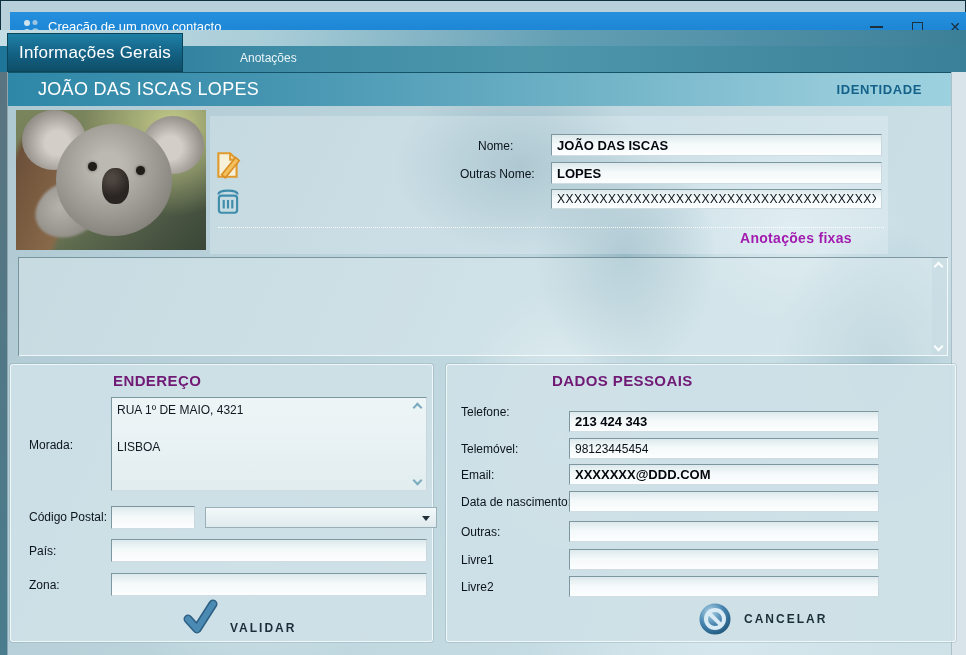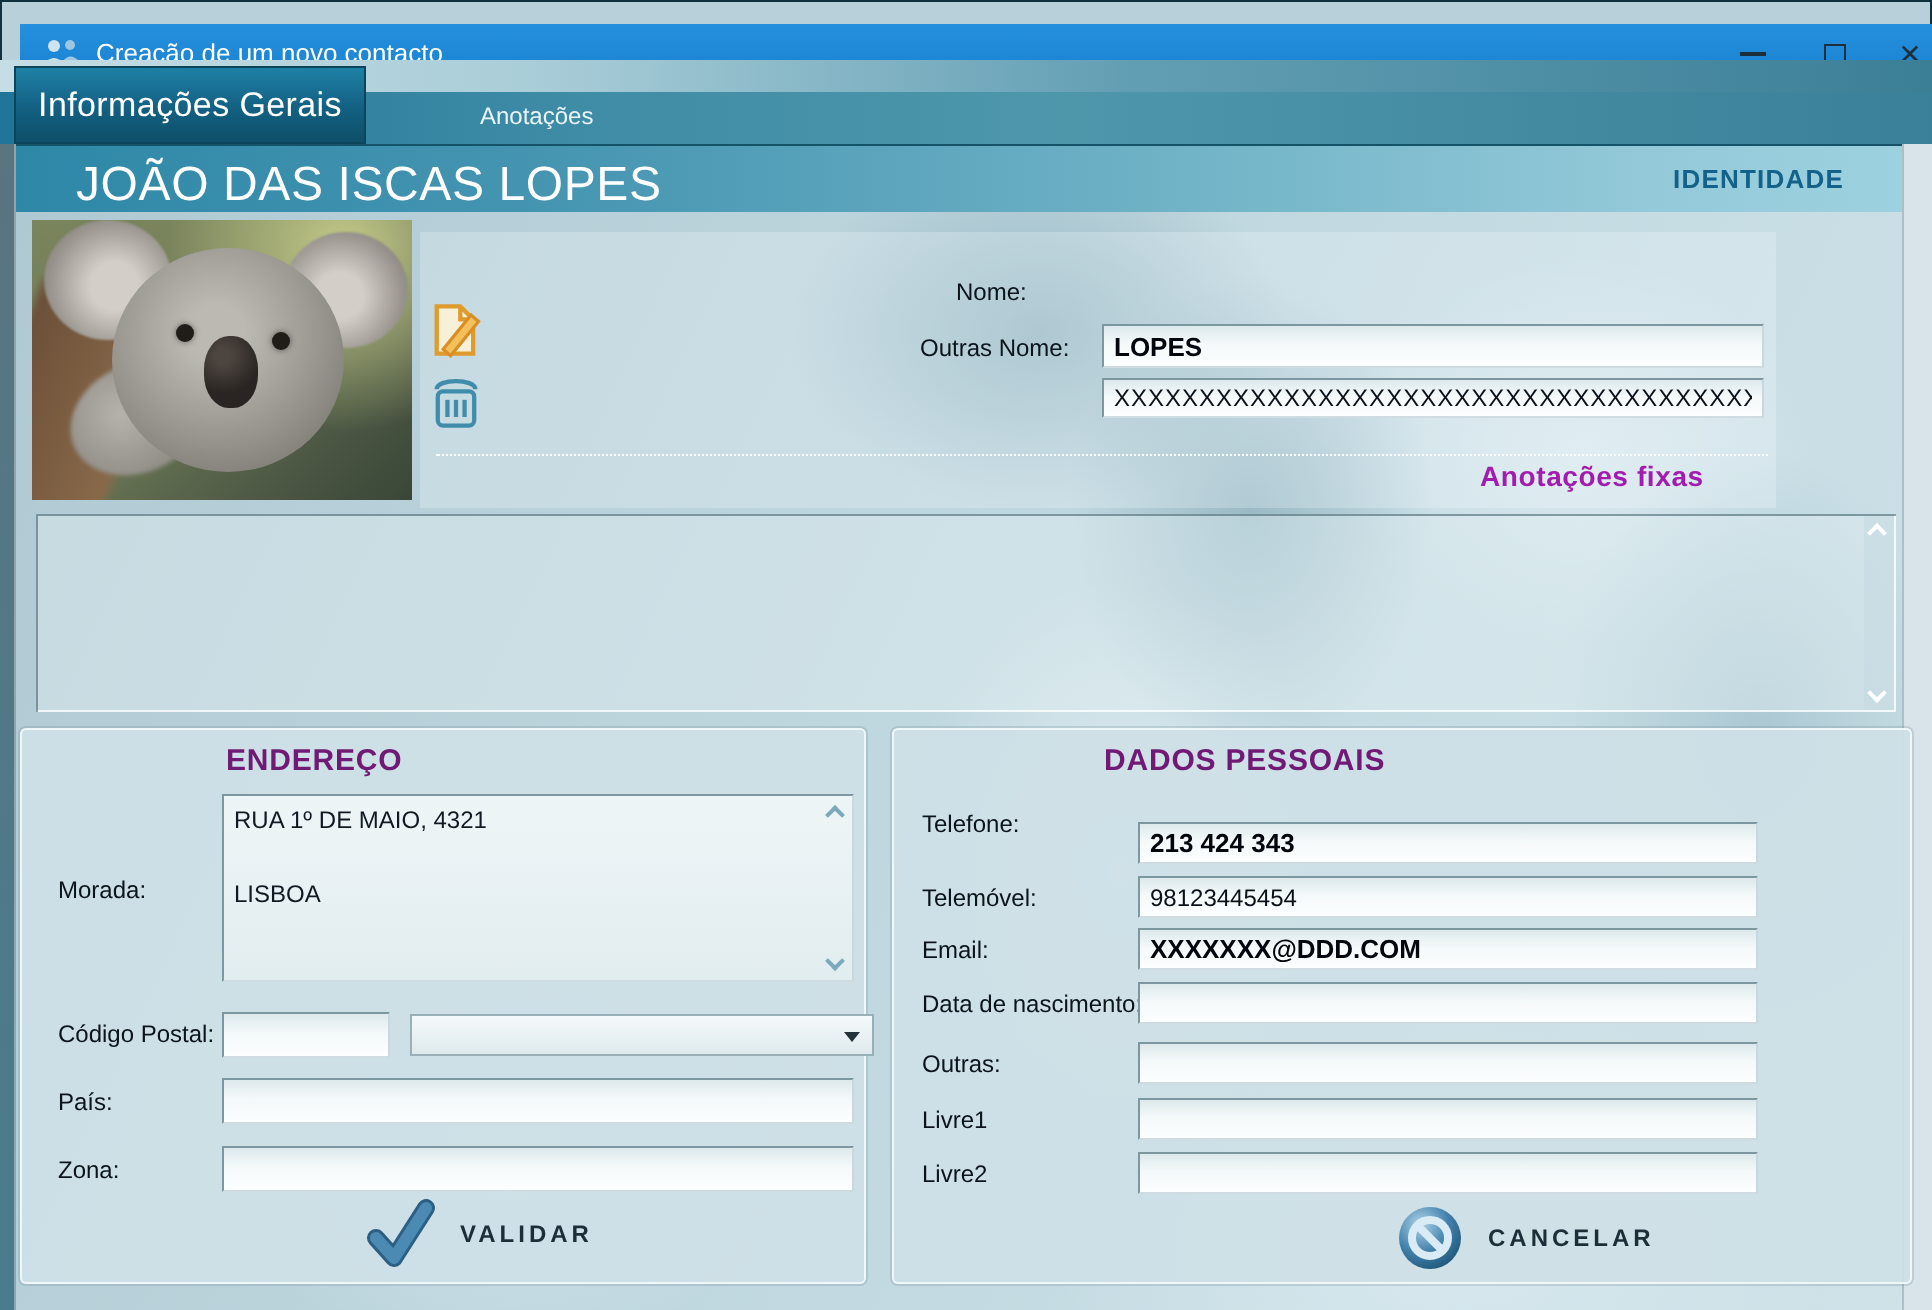--- a/index.html
+++ b/index.html
@@ -31,21 +31,21 @@
   #tab-active { position:absolute; left:7px; top:33px; width:176px; height:39px;
     background:linear-gradient(180deg,#1e80a6 0%,#136082 55%,#0e4f68 100%);
     border:1px solid #0c445a; color:#ffffff; font-size:17px;
     display:flex; align-items:center; justify-content:center; letter-spacing:0.2px; }
   #tab-inactive { position:absolute; left:240px; top:51px; color:#e9f4f8; font-size:12px; }
 
   
   #headerband { position:absolute; left:0; top:72px; width:966px; height:34px;
     border-top:1px solid #155468;
     background:linear-gradient(90deg,#2d87a7 0%,#4796b2 30%,#6fb2c6 60%,#93c9d9 85%,#9ed2e0 100%); }
-  #contact-name { position:absolute; left:38px; top:6px; color:#ffffff; font-size:24px; letter-spacing:0.3px; }
+  #contact-name { position:absolute; left:38px; top:6px; color:#ffffff; font-size:18px; letter-spacing:0.3px; }
   #identidade { position:absolute; right:44px; top:9px; color:#14628a; font-size:13px; font-weight:bold; letter-spacing:0.6px; }
 
   
   #bg { position:absolute; left:0; top:106px; width:966px; height:549px;
     background:
       radial-gradient(ellipse 130px 170px at 625px 150px, rgba(120,160,176,0.55), transparent 70%),
       radial-gradient(ellipse 160px 210px at 560px 330px, rgba(235,245,249,0.75), transparent 70%),
       radial-gradient(ellipse 150px 200px at 880px 260px, rgba(140,178,192,0.5), transparent 70%),
       radial-gradient(ellipse 170px 140px at 790px 120px, rgba(228,241,246,0.6), transparent 70%),
       radial-gradient(ellipse 200px 150px at 250px 470px, rgba(220,236,242,0.6), transparent 70%),
@@ -127,21 +127,21 @@
   #cp-input { left:100px; top:141px; width:84px; height:23px; }
   #cp-select { position:absolute; left:194px; top:142px; width:232px; height:21px;
     background:linear-gradient(180deg,#f4f9fa,#dfeaee); border:1px solid #9ab0b9; cursor:pointer; }
   #cp-select .arrow { position:absolute; right:6px; top:8px; width:0; height:0;
     border-left:4px solid transparent; border-right:4px solid transparent; border-top:5px solid #23323a; }
   #pais-input { left:100px; top:174px; width:316px; height:23px; }
   #zona-input { left:100px; top:208px; width:316px; height:23px; }
 
   .action-btn { position:absolute; display:flex; align-items:center; gap:11px; cursor:pointer; background:none; border:none; }
   .action-label { font-family:"Liberation Sans", sans-serif; font-size:12px; font-weight:bold; color:#1c2e38; letter-spacing:2px; }
-  #validar-btn { left:170px; top:234px; }
+  #validar-btn { left:170px; top:234px;align-items:flex-end; }
   #cancelar-btn { left:250px; top:236px; }
 
   .prow-input { position:absolute; left:122px; width:310px; height:21px; }
 </style>
 </head>
 <body>
 
 <div id="window">
 
   <div id="titlebar">
@@ -204,20 +204,21 @@
     <svg width="28" height="30" viewBox="0 0 26 28" fill="none" stroke="#3f8dab" stroke-width="2">
       <path d="M4 8 c0 -5 18 -5 18 0"></path>
       <rect x="4.5" y="9" width="17" height="16" rx="2.5"></rect>
       <line x1="9" y1="13" x2="9" y2="21"></line>
       <line x1="13" y1="13" x2="13" y2="21"></line>
       <line x1="17" y1="13" x2="17" y2="21"></line>
     </svg>
   </div>
 
   <span class="lbl" id="lbl-nome">Nome:</span>
+  <input class="inp boldval" id="id-input-1" value="JOÃO DAS ISCAS" style="">
   <span class="lbl" id="lbl-primero">Outras Nome:</span>
   <input class="inp boldval" id="id-input-2" value="LOPES" style="">
   <input class="inp" id="id-input-3" value="XXXXXXXXXXXXXXXXXXXXXXXXXXXXXXXXXXXXXXXXXXX" style="">
 
   <div id="dotted-line"></div>
   <span id="anotacoes-fixas">Anotações fixas</span>
 
   <div id="notes-box">
     <div id="notes-text"></div>
     <div id="notes-scroll">

